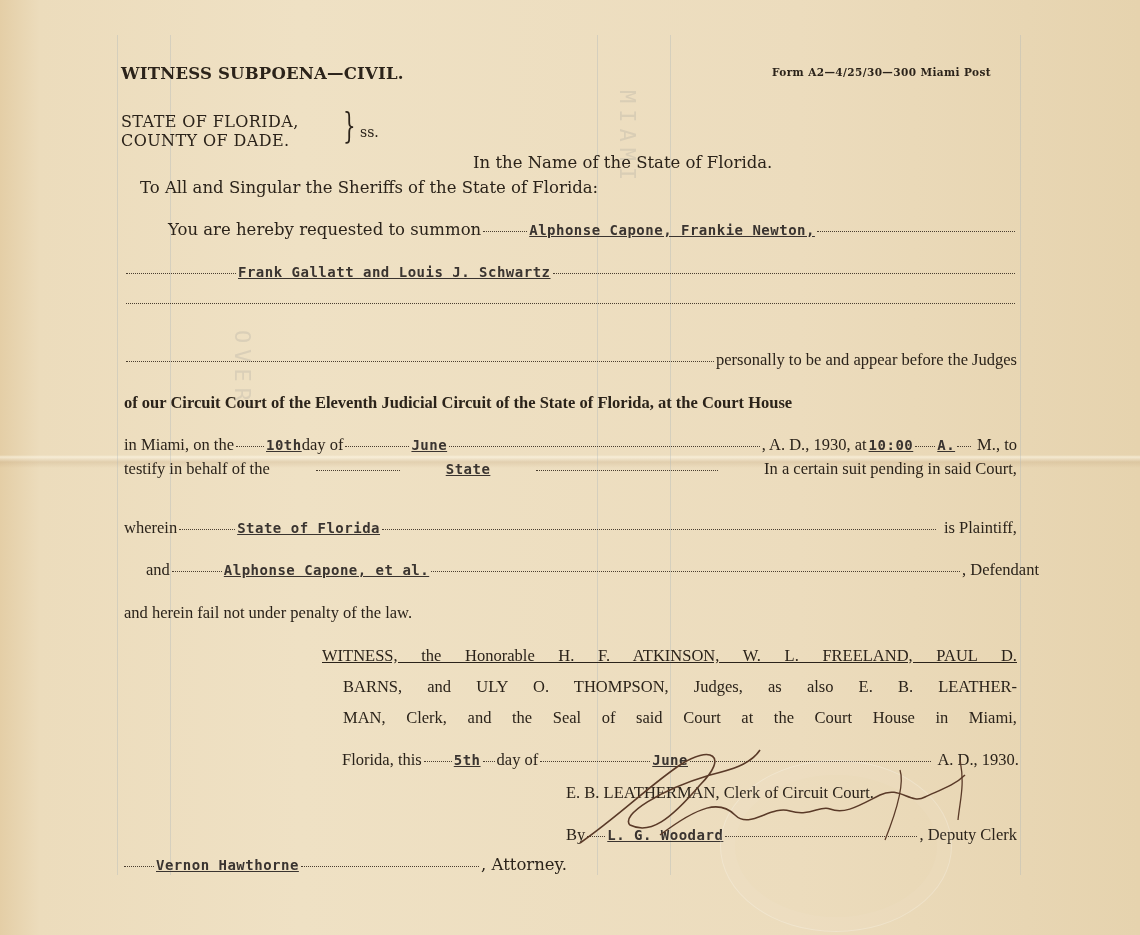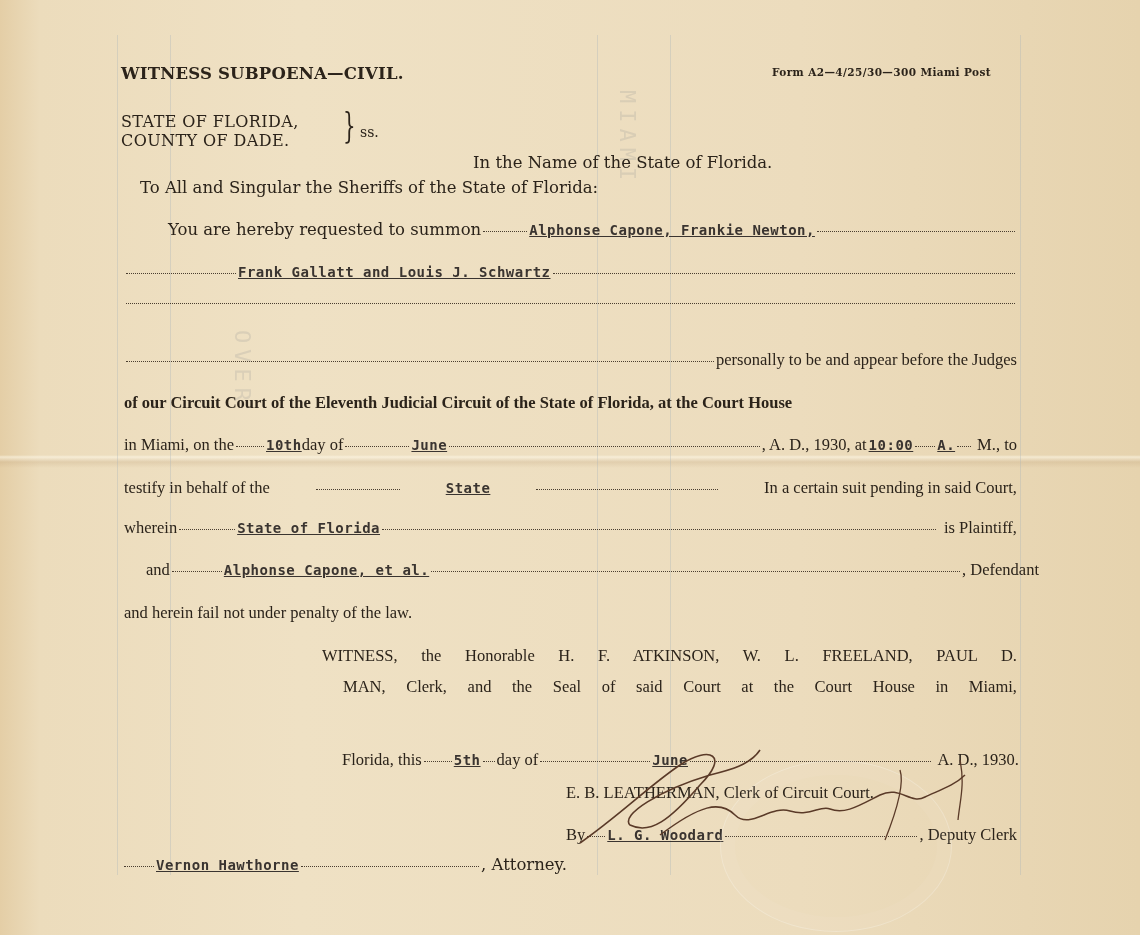--- a/index.html
+++ b/index.html
@@ -115,21 +115,21 @@
     <span class="typed">June</span>
     <span class="dots"></span>
     <span>, A. D., 1930, at</span>
     <span class="typed" style="margin-left:2px;">10:00</span>
     <span class="dots" style="flex:0 0 20px;"></span>
     <span class="typed">A.</span>
     <span class="dots" style="flex:0 0 14px;"></span>
     <span style="margin-left:4px;">M., to</span>
   </div>
 
-  <div class="abs line w cond" style="top:478px;gap:44px;">
+  <div class="abs line w cond" style="top:459px;gap:44px;">
     <span>testify in behalf of the</span>
     <span class="dots" style="flex:0 0 84px;"></span>
     <span class="typed">State</span>
     <span class="dots"></span>
     <span>In a certain suit pending in said Court,</span>
   </div>
 
   <div class="abs line w cond" style="top:518px;">
     <span>wherein</span>
     <span class="dots" style="flex:0 0 56px;"></span>
@@ -144,21 +144,22 @@
     <span class="typed">Alphonse Capone, et al.</span>
     <span class="dots"></span>
     <span>, Defendant</span>
   </div>
 
   <div class="abs line cond" style="top:603px;">
     <span>and herein fail not under penalty of the law.</span>
   </div>
 
   <div class="abs cond" style="left:322px; top:646px; font-size:16.5px; width:695px;">
-    <div style="text-align:justify; text-align-last:justify; height:31px;">WITNESS, the Honorable H. F. ATKINSON, W. L. FREELAND, PAUL D.</div>
+    <div style="text-align:justify; text-align-last:justify; height:31px;text-decoration:underline;">WITNESS, the Honorable H. F. ATKINSON, W. L. FREELAND, PAUL D.</div>
+    <div style="margin-left:21px; text-align:justify; text-align-last:justify; height:31px;">BARNS, and ULY O. THOMPSON, Judges, as also E. B. LEATHER-</div>
     <div style="margin-left:21px; text-align:justify; text-align-last:justify; height:31px;">MAN, Clerk, and the Seal of said Court at the Court House in Miami,</div>
   </div>
 
   <div class="abs line cond" style="left:342px; width:677px; top:750px;">
     <span>Florida, this</span>
     <span class="dots" style="flex:0 0 28px;"></span>
     <span class="typed">5th</span>
     <span class="dots" style="flex:0 0 12px;"></span>
     <span>day of</span>
     <span class="dots" style="flex:0 0 110px;"></span>

